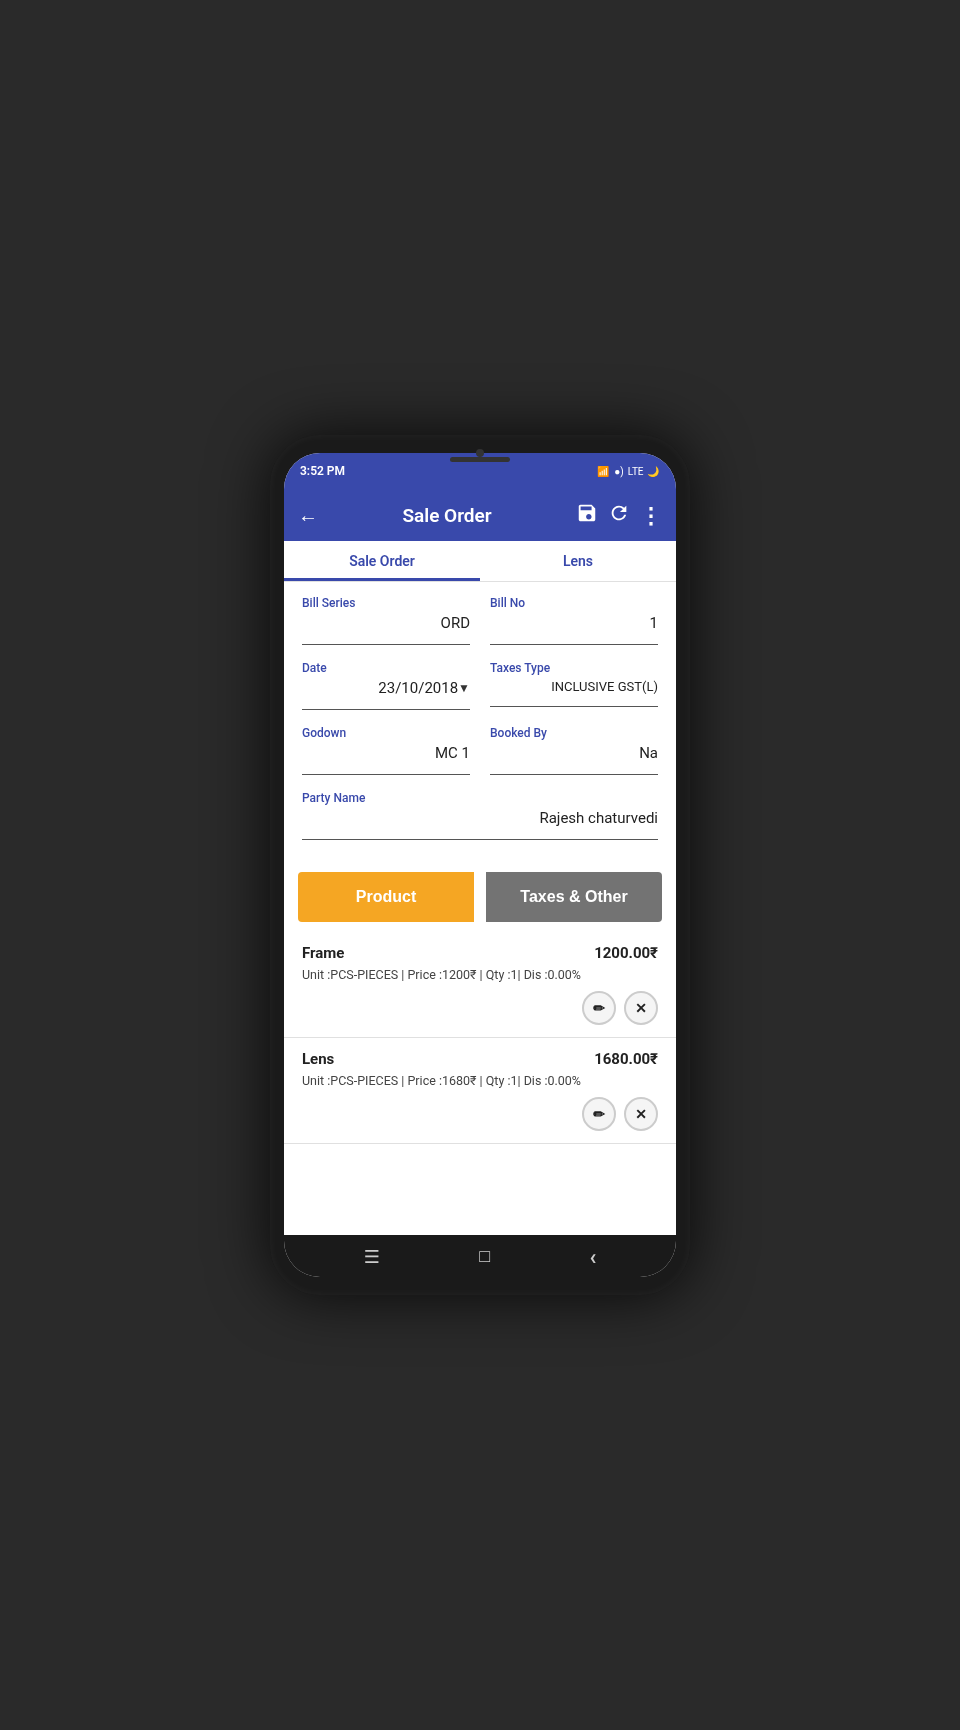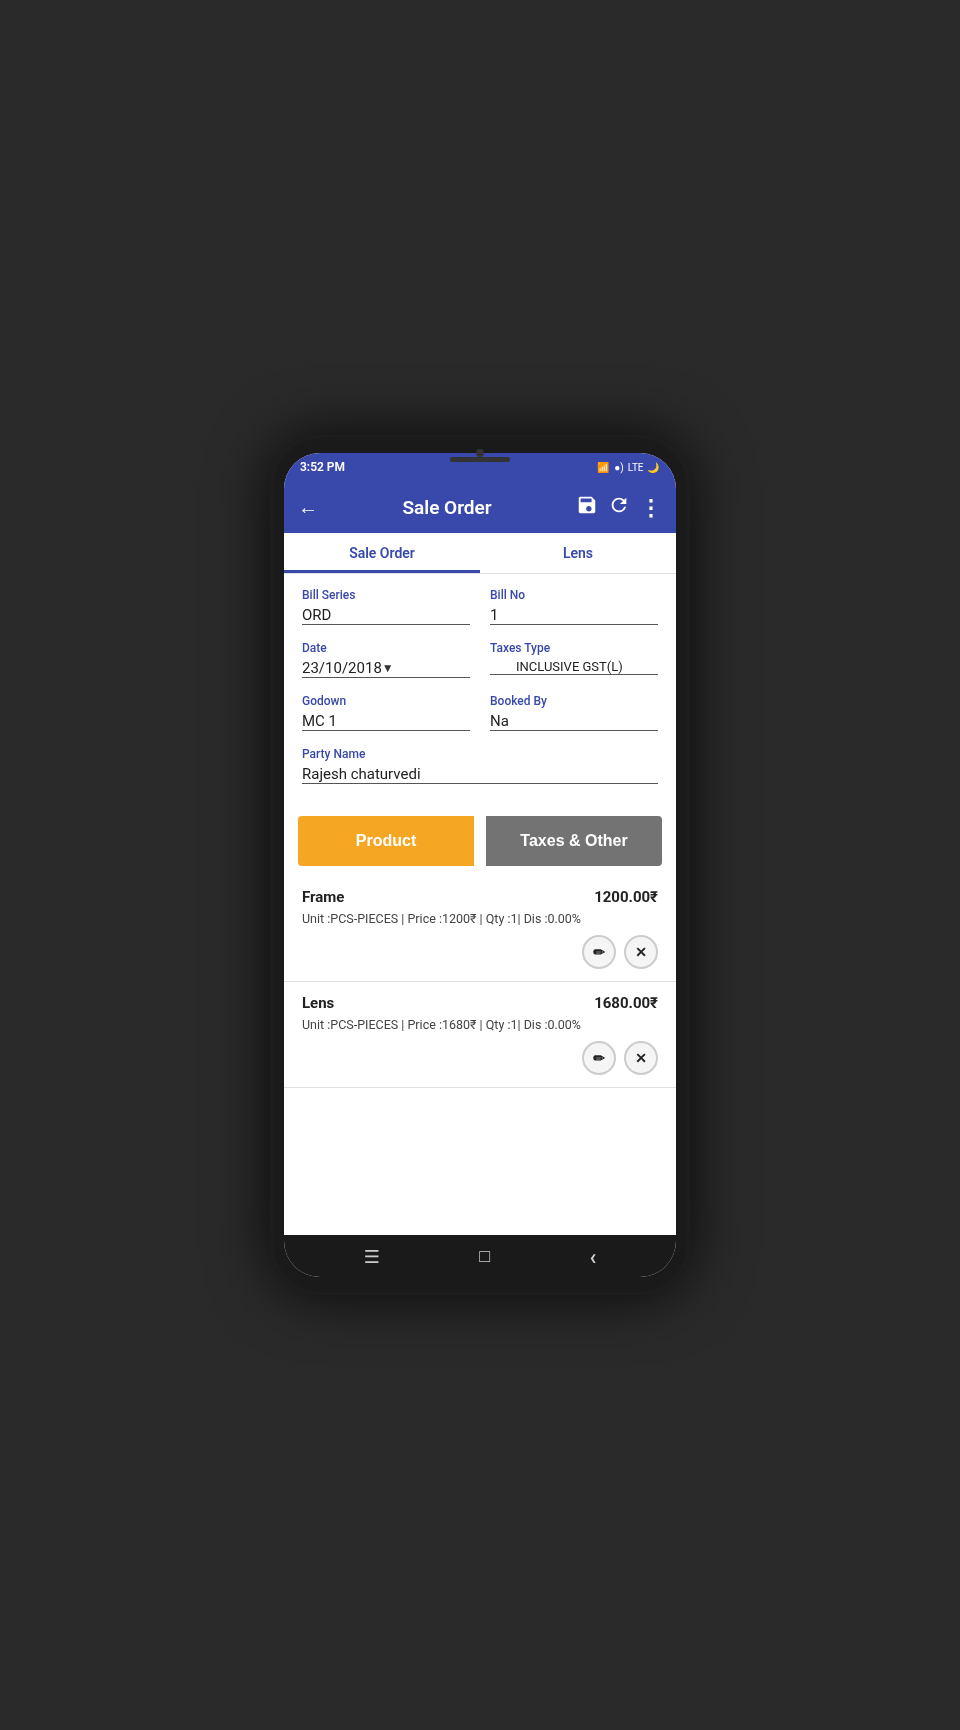--- a/index.html
+++ b/index.html
@@ -28,21 +28,21 @@
       overflow: hidden;
       display: flex;
       flex-direction: column;
     }
     
     .status-bar {
       background: #3949ab;
       display: flex;
       justify-content: space-between;
       align-items: center;
-      padding: 10px 16px;
+      padding: 18px 16px;
       height: 28px;
     }
     .status-time {
       color: #fff;
       font-size: 12px;
       font-weight: 600;
     }
     .status-icons {
       display: flex;
       align-items: center;
@@ -119,25 +119,25 @@
     }
     .field-label {
       color: #3949ab;
       font-size: 12px;
       font-weight: 500;
       margin-bottom: 4px;
     }
     .field-value {
       color: #222;
       font-size: 15px;
-      padding-bottom: 0;
+      padding-bottom: 12px;
       border-bottom: 1px solid #555;
       display: flex;
       align-items: center;
-      justify-content: flex-start;
+      justify-content: flex-end;
     }
     .field-value .dropdown-arrow {
       font-size: 12px;
       color: #333;
     }
     
     .action-buttons {
       display: flex;
       margin: 12px 14px 10px;
       gap: 12px;

